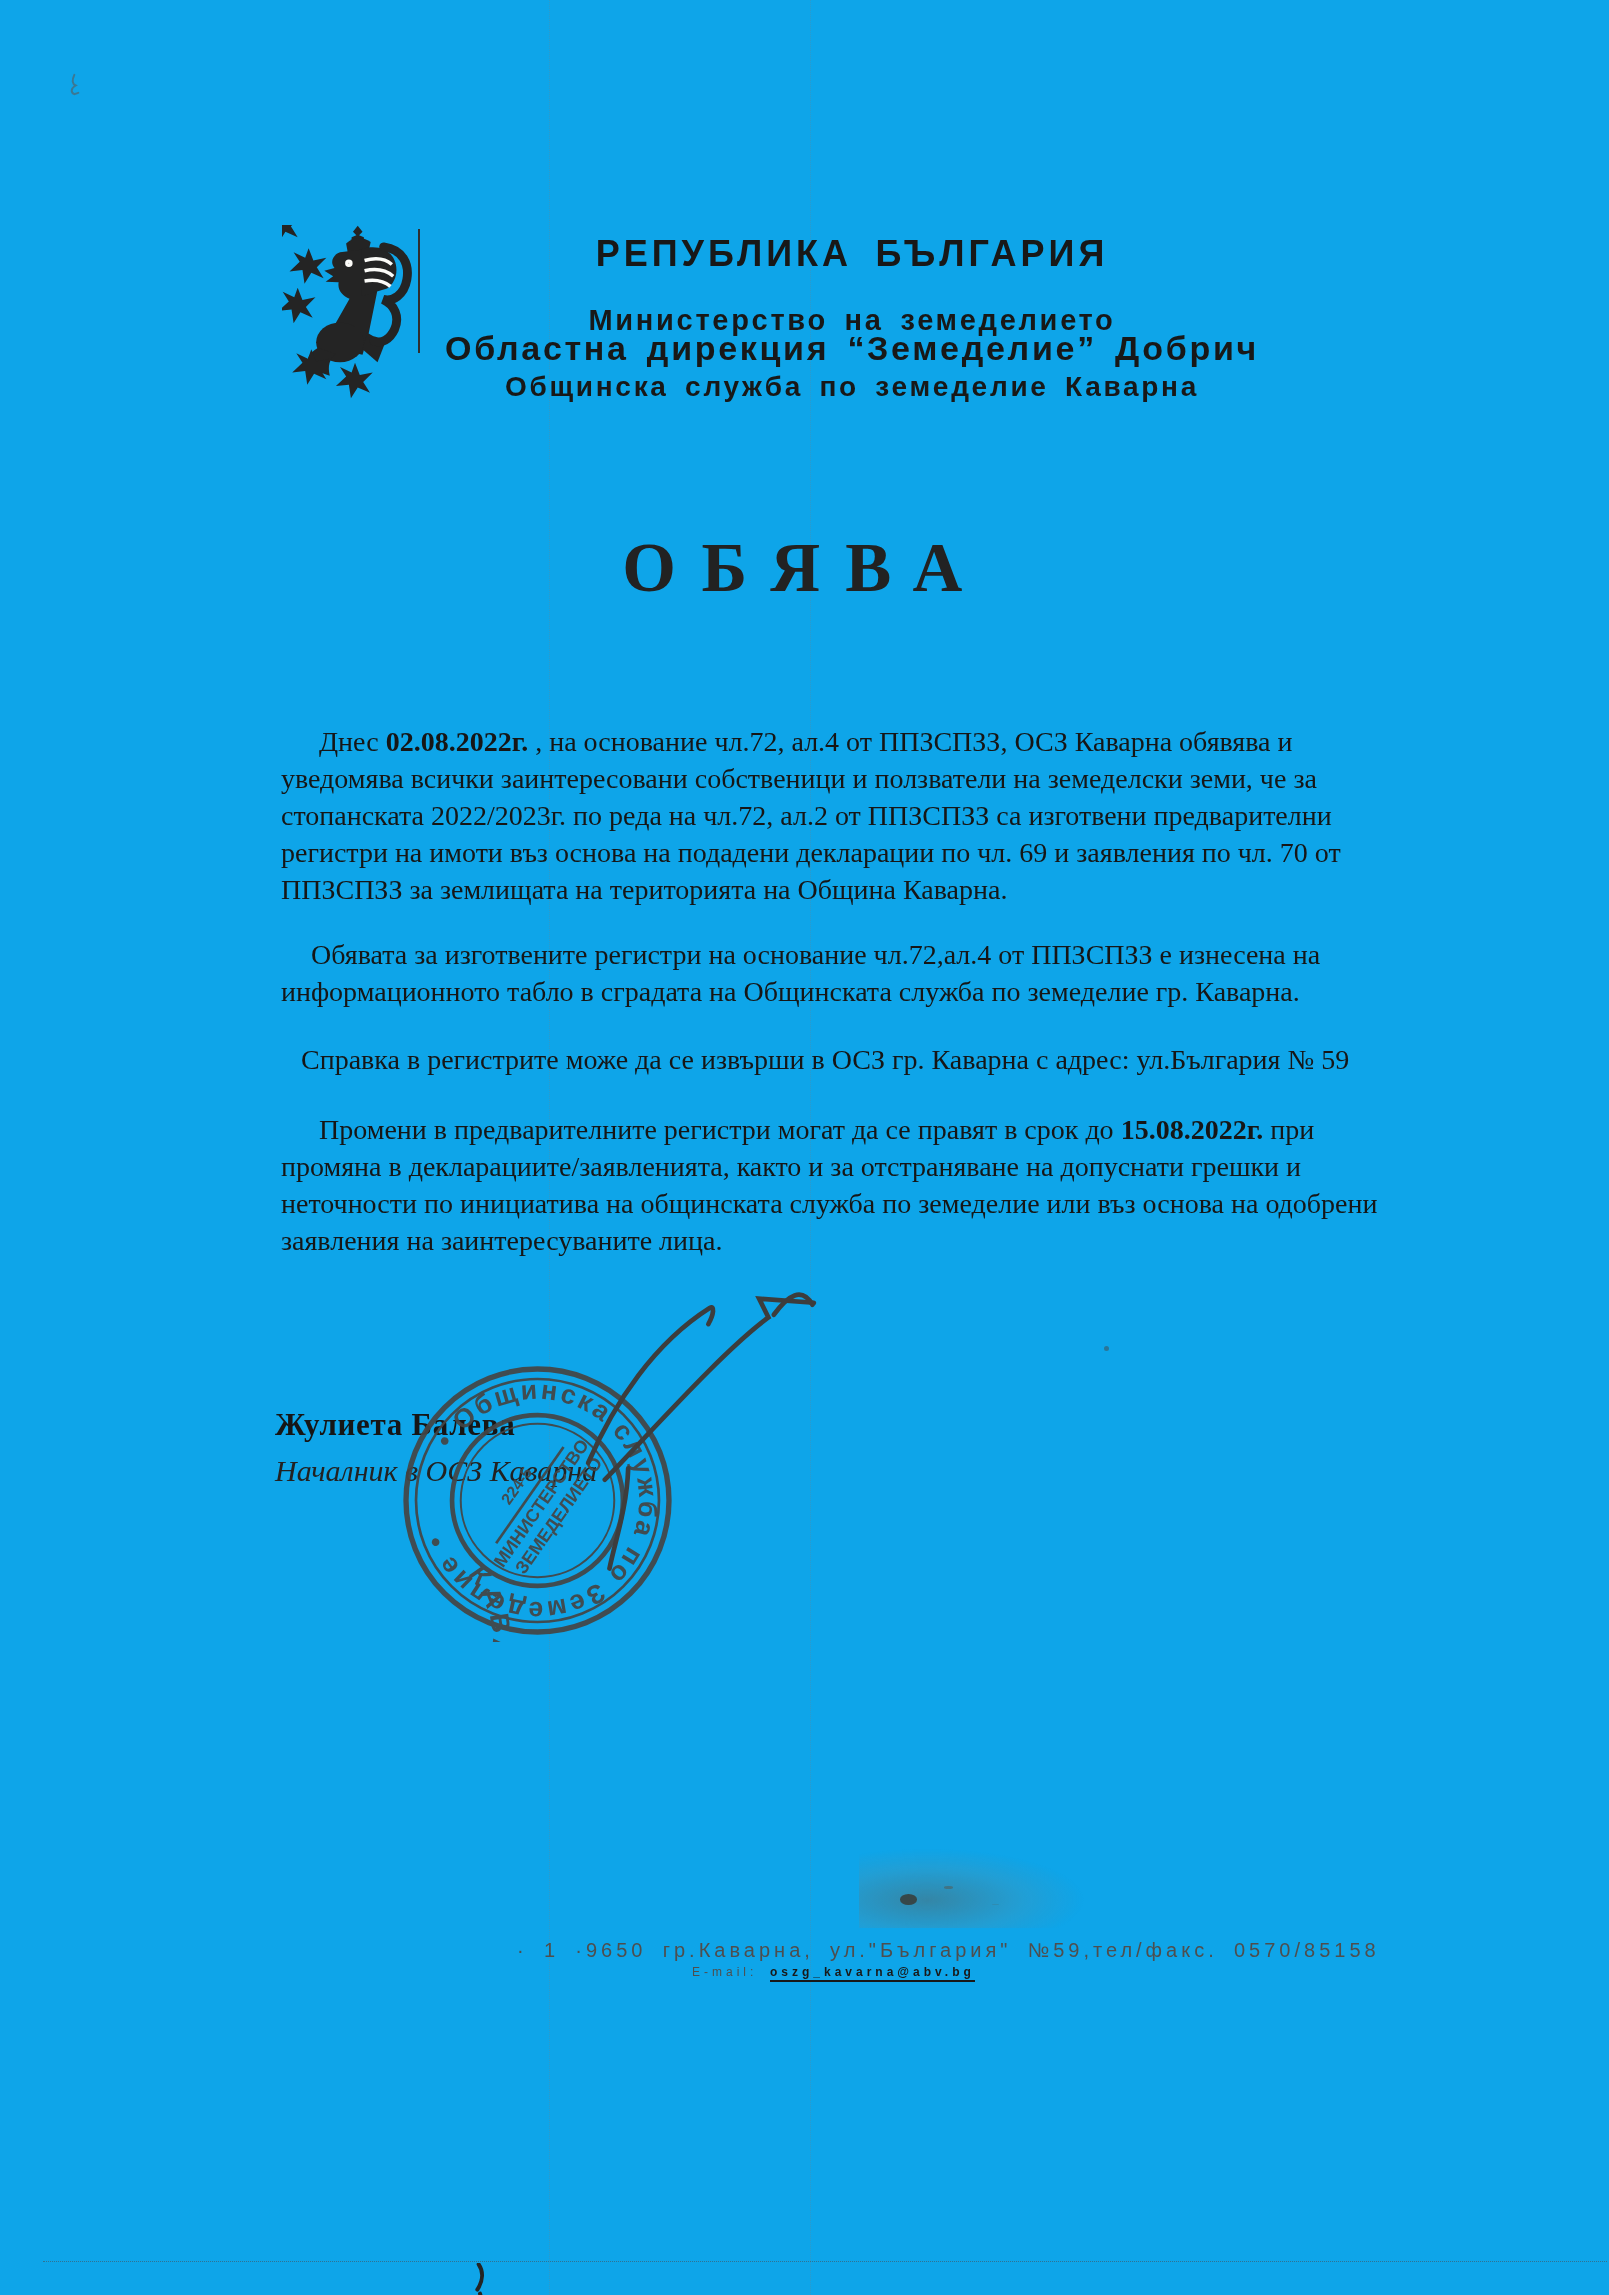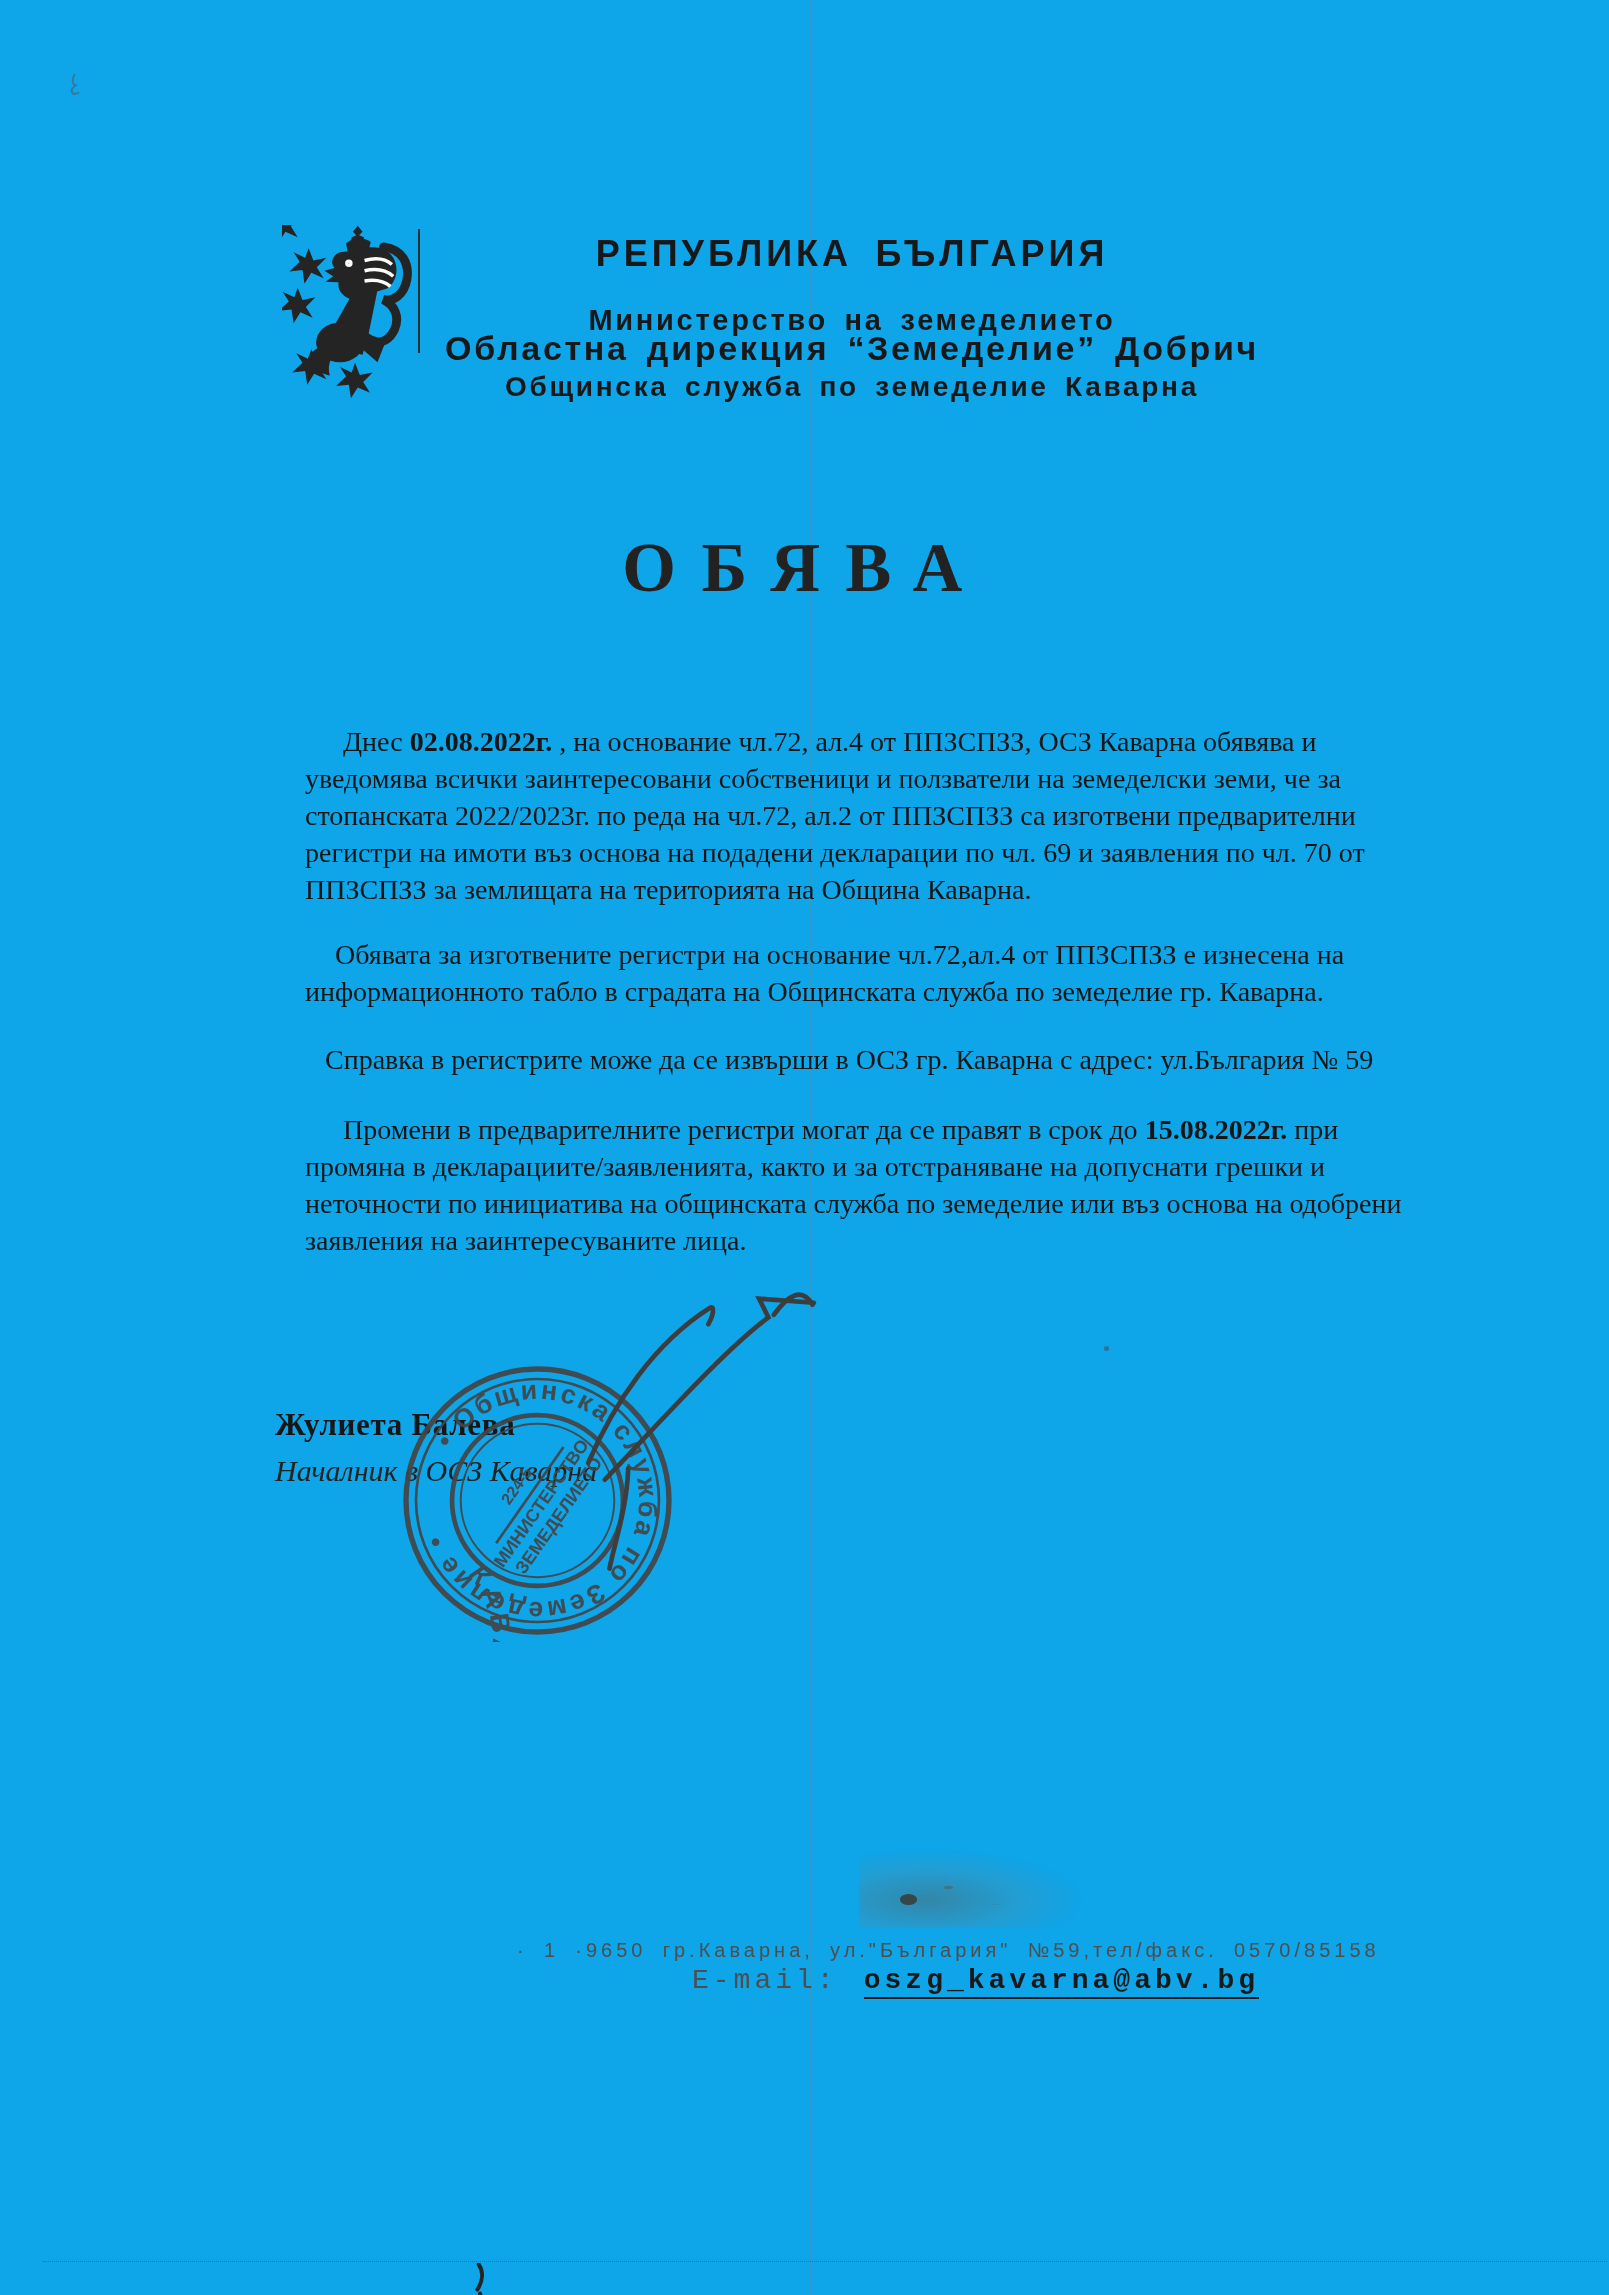--- a/index.html
+++ b/index.html
@@ -23,35 +23,35 @@
       font-weight:bold;color:#181818;white-space:nowrap;}
   .hl1{top:233px;font-size:36px;letter-spacing:4px;word-spacing:9.4px;}
   .hl2{top:304px;font-size:29px;letter-spacing:2.7px;word-spacing:6px;}
   .hl3{top:329px;font-size:34px;letter-spacing:2.7px;word-spacing:6px;}
   .hl4{top:371px;font-size:28px;letter-spacing:2.7px;word-spacing:6px;}
   
   .doc-title{position:absolute;left:0;top:529px;width:1610px;text-align:center;
       font-weight:bold;font-size:69px;letter-spacing:25.4px;color:#222;}
   
   .para{position:absolute;left:281px;width:1203px;font-size:28px;line-height:37px;color:#161616;}
-  .para .tline{white-space:nowrap;margin-left:24px;}
+  .para .tline{white-space:nowrap;}
   .para .tline:first-child{text-indent:var(--ind,37px);}
   .p1{top:723px;--ind:38px;}
   .p2{top:936px;--ind:30px;}
   .p3{top:1041px;--ind:20px;}
   .p4{top:1111px;--ind:38px;}
   
   .sig-name{position:absolute;left:275px;top:1407px;font-size:31px;font-weight:bold;color:#161616;letter-spacing:0.7px;}
   .sig-role{position:absolute;left:275px;top:1454px;font-size:30px;font-style:italic;color:#222;}
   .stamp{position:absolute;left:396px;top:1359px;width:283px;height:283px;opacity:.92;}
   .sig-strokes{position:absolute;left:548px;top:1268px;width:314px;height:374px;}
   
   .f1{position:absolute;left:517px;top:1939px;font-family:"Liberation Sans",sans-serif;font-size:20px;
       letter-spacing:4px;word-spacing:6.7px;color:#4e4e4e;white-space:nowrap;}
-  .f2{position:absolute;left:692px;top:1965px;font-family:Liberation Mono, monospace;font-size:28px;
+  .f2{position:absolute;left:692px;top:1965px;font-family:Liberation Sans, sans-serif;font-size:12px;
       letter-spacing:4px;word-spacing:5.3px;color:#4e4e4e;white-space:nowrap;}
   .f2 .email{font-weight:bold;color:#191919;border-bottom:2px solid #191919;padding-bottom:1.3px;}
 </style>
 </head>
 <body>
 
 <div class="page">
 
   <div class="vline a"></div>
   <div class="vline b"></div>

